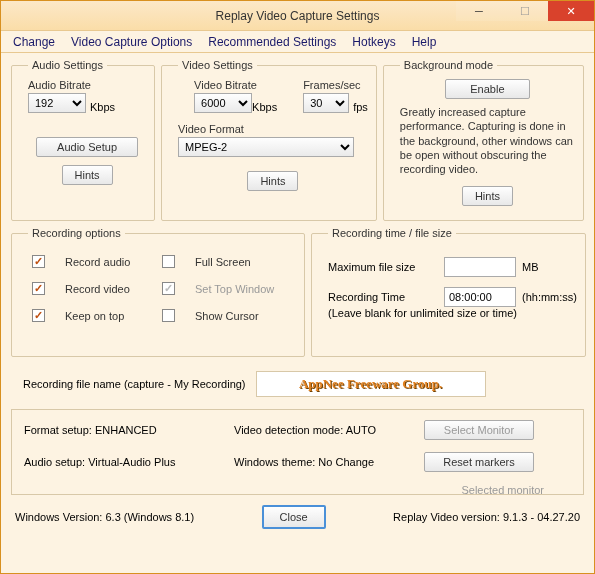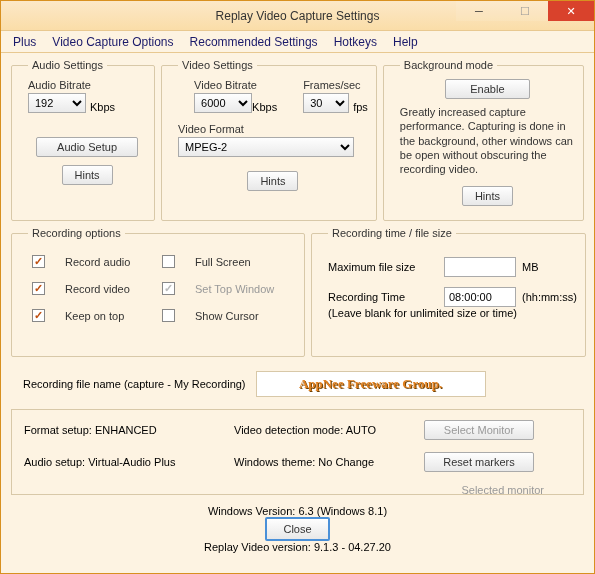--- a/index.html
+++ b/index.html
@@ -193,42 +193,41 @@
   font-size: 11px;
 }
 .status-box button { width: 110px; padding: 3px 4px; }
 .sel-mon { color: #999; font-size: 11px; text-align: right; }
 .bottom-row {
   display: flex;
   align-items: center;
   justify-content: space-between;
   margin-top: 10px;
   padding: 0 4px;
-  flex-direction: column;
 }
 .close-btn {
   border: 2px solid #4a90d8;
   background: linear-gradient(#fefefe, #e8e8e8);
   padding: 4px 16px;
 }
 </style>
 </head>
 <body>
 
 <div class="titlebar">
   <div class="titlebar-title">Replay Video Capture Settings</div>
   <div class="win-btns">
     <div class="win-btn">─</div>
     <div class="win-btn" style="color:#999">☐</div>
     <div class="win-btn close">✕</div>
   </div>
 </div>
 
 <div class="menubar">
-  <span>Plus</span>
+  <span>Change</span>
   <span>Video Capture Options</span>
   <span>Recommended Settings</span>
   <span>Hotkeys</span>
   <span>Help</span>
 </div>
 
 <div class="content">
 
   <div class="row1">
     <fieldset>

